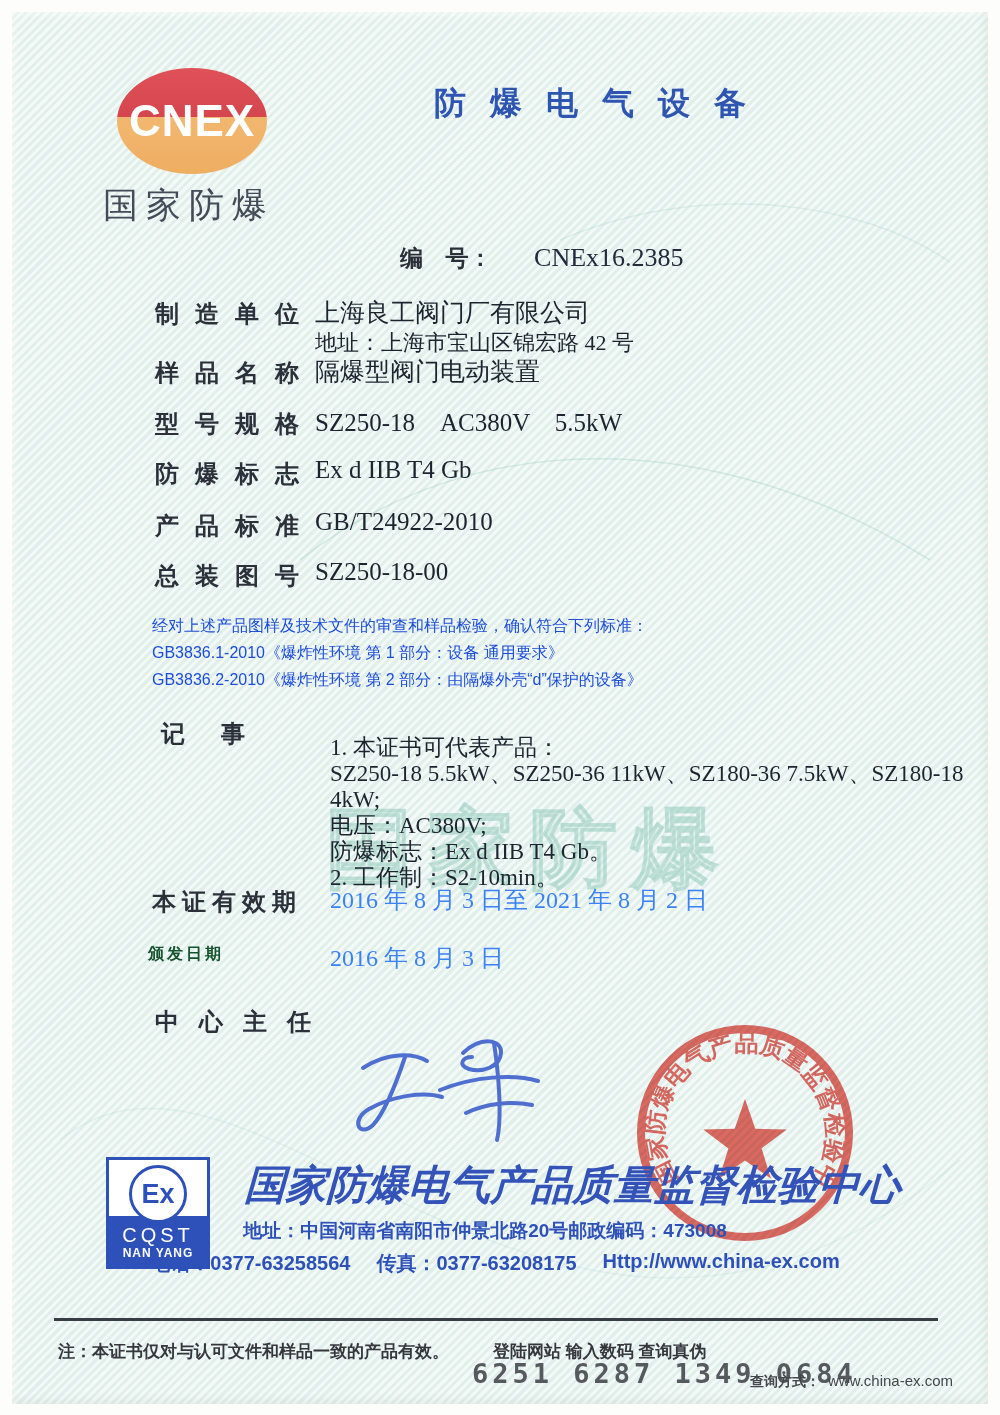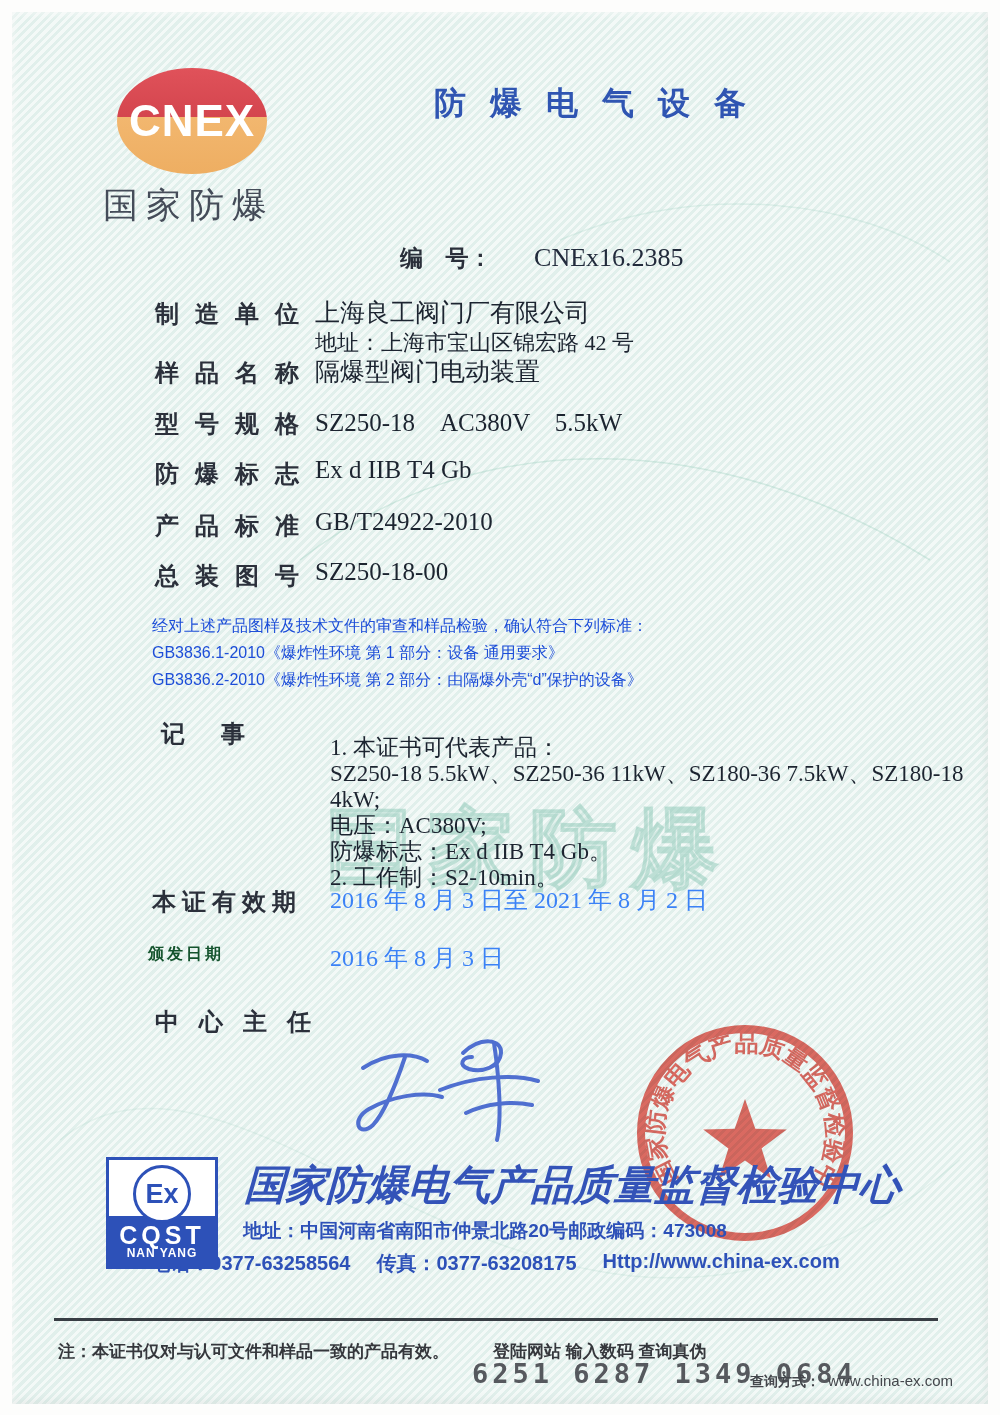--- a/index.html
+++ b/index.html
@@ -46,27 +46,27 @@
   
   .watermark{left:325px;top:790px;width:420px;font-size:88px;font-weight:bold;letter-spacing:14px;
     color:rgba(140,200,180,.16);-webkit-text-stroke:1px rgba(130,195,175,.38);}
   .guilloche{left:0;top:0;pointer-events:none;}
 
   
   .signature{left:345px;top:1028px;}
   .seal{left:625px;top:1013px;opacity:.88;mix-blend-mode:multiply;}
 
   
-  .cqst-box{left:106px;top:1157px;width:112px;height:112px;border:3px solid #2d51b8;background:#ffffff;box-sizing:border-box;}
+  .cqst-box{left:106px;top:1157px;width:104px;height:112px;border:3px solid #2d51b8;background:#ffffff;box-sizing:border-box;}
   .cqst-circle{position:absolute;top:5px;left:50%;transform:translateX(-50%);width:52px;height:52px;border-radius:50%;
     border:3px solid #2d51b8;background:#ffffff;display:flex;align-items:center;justify-content:center;z-index:2;}
   .cqst-ex{color:#2d51b8;font-weight:bold;font-size:27px;}
   .cqst-band{position:absolute;left:0;right:0;bottom:0;height:50px;background:#2d51b8;z-index:1;
     display:flex;flex-direction:column;align-items:center;justify-content:flex-end;padding-bottom:5px;box-sizing:border-box;}
-  .cqst-line1{color:#fff;font-size:25px;letter-spacing:4px;font-weight:700;line-height:21px;margin-top:20px;}
+  .cqst-line1{color:#fff;font-size:20px;letter-spacing:4px;font-weight:400;line-height:21px;margin-top:20px;}
   .cqst-line2{color:#fff;font-size:12px;font-weight:bold;letter-spacing:1px;line-height:15px;}
   .org-name{left:235px;top:1158px;width:675px;text-align:center;font-family:"Liberation Serif",serif;
     font-weight:bold;font-style:italic;font-size:41px;color:#3353b8;white-space:nowrap;transform:skewX(-2deg);}
   .addr-row{left:190px;top:1218px;width:590px;display:flex;justify-content:center;
     font-weight:bold;font-size:19px;color:#2d51b8;white-space:nowrap;}
   .contact-row{left:175px;top:1250px;width:640px;display:flex;justify-content:center;gap:26px;
     font-weight:bold;font-size:20px;color:#2d51b8;white-space:nowrap;}
 
   .divider{left:54px;top:1318px;width:884px;height:3px;background:#383d44;}
   .note-row{left:58px;top:1340px;display:flex;gap:44px;font-weight:bold;font-size:17px;color:#35373c;white-space:nowrap;}

